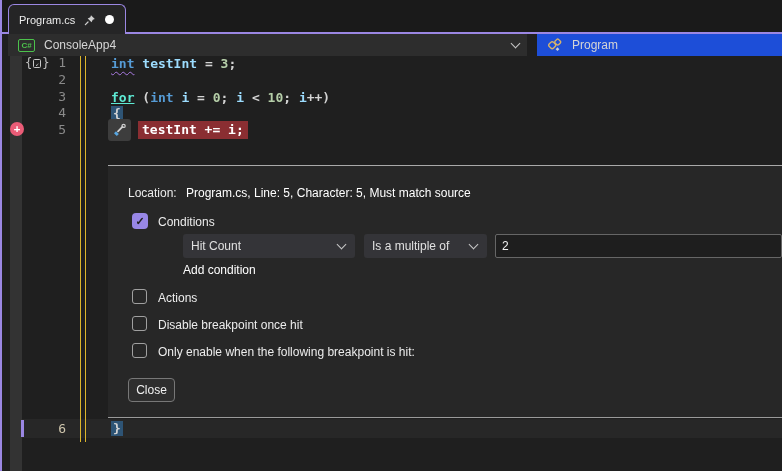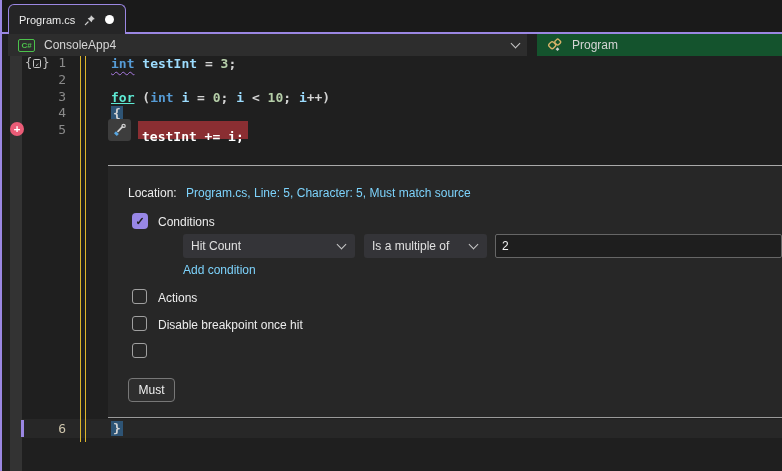--- a/index.html
+++ b/index.html
@@ -9,21 +9,21 @@
   
   .win-border { left:0; top:0; width:2px; height:471px; background:#9b87e3; z-index:50; }
   
   .tabstrip { left:0; top:0; width:782px; height:33px; background:#1a1a1a; }
   .accent-line { left:0; top:32px; width:782px; height:2px; background:#9b87e3; z-index:5; }
   .tab { left:8px; top:4px; width:118px; height:30px; background:#252526; border:1px solid #9b87e3; border-bottom:none; border-radius:6px 6px 0 0; display:flex; align-items:center; padding:0 10px; gap:9px; z-index:6; }
   .tab-title { color:#ececec; font-size:11px; }
   .dirty-dot { width:9px; height:9px; border-radius:50%; background:#ffffff; }
   
   .navbar-left { left:8px; top:34px; width:519px; height:22px; background:#2d2d2d; display:flex; align-items:center; }
-  .navbar-right { left:537px; top:34px; width:245px; height:22px; background:#14532d; display:flex; align-items:center; }
+  .navbar-right { left:537px; top:34px; width:245px; height:22px; background:#1d4ed8; display:flex; align-items:center; }
   .nav-text { color:#d5d5d5; font-size:12px; }
   .csproj-icon { margin:0 9px 0 10px; width:17px; height:13px; border:1px solid #4cc24c; border-radius:2px; color:#4cc24c; font-size:8px; font-weight:bold; display:flex; align-items:center; justify-content:center; font-family:"Liberation Sans",sans-serif; }
   .chev { width:7px; height:7px; border-right:1.4px solid #c8c8c8; border-bottom:1.4px solid #c8c8c8; transform:rotate(45deg); }
   .nav-chev { position:absolute; left:504px; top:6px; }
   
   .bp-margin { left:10px; top:56px; width:12px; height:415px; background:#333333; }
   .cur-line { left:22px; top:419px; width:760px; height:19px; background:#272727; }
   .caret-bar { left:21px; top:420px; width:3px; height:17px; background:#9b87e3; }
   .change-bar { left:80px; top:56px; width:6px; height:386px; border-left:1.6px solid #dcb52c; border-right:1.6px solid #dcb52c; }
   .structure-icon { left:25px; top:56px; display:flex; align-items:center; color:#c0c0c0; font-size:12px; font-family:"DejaVu Sans Mono", monospace; gap:1px; }
@@ -32,27 +32,27 @@
   .lnum.active { color:#cfc6ad; }
   
   .cl { position:absolute; left:111px; font-family:"DejaVu Sans Mono", monospace; font-size:13px; font-weight:bold; white-space:pre; color:#d4d4d4; line-height:17px; }
   .kw  { color:#569cd6;margin-top:10px; }
   .kw2 { color:#5eead4;text-decoration:underline; }
   .vr  { color:#9cdcfe; }
   .nm  { color:#b5cea8; }
   .pl  { color:#d4d4d4; }
   .squiggle { text-decoration:underline; text-decoration-style:wavy; text-decoration-color:#a879e0; text-decoration-thickness:1px; text-underline-offset:3px; }
   .brace-hl { background:#2e5475; padding:0 2px; }
-  .bp-stmt { position:absolute; left:138px; top:121px; height:18px; background:#8a2e32; color:#ffffff; font-family:"DejaVu Sans Mono", monospace; font-size:13px; font-weight:bold; line-height:18px; padding:7px 4px; white-space:pre; }
+  .bp-stmt { position:absolute; left:138px; top:121px; height:18px; background:#8a2e32; color:#ffffff; font-family:"DejaVu Sans Mono", monospace; font-size:13px; font-weight:bold; line-height:18px; padding:0 4px; white-space:pre; }
   .wrench-box { left:108px; top:119px; width:23px; height:22px; background:#3d3d3d; border-radius:3px; display:flex; align-items:center; justify-content:center; }
   .bp-glyph { left:10px; top:122px; width:14px; height:14px; background:#ea5c77; border-radius:50%; color:#ffffff; font-size:11px; font-weight:bold; text-align:center; line-height:13px; font-family:"DejaVu Sans Mono", monospace; }
   
   .popup { left:108px; top:165px; width:674px; height:253px; background:#272727; border-top:1px solid #a9a9a9; border-bottom:1px solid #9a9a9a; z-index:4; }
   .popup .lbl { position:absolute; color:#ececec; font-size:12px; }
-  .popup .link { color:#7dd3fc; font-size:12px; position:absolute; cursor:pointer; }
+  .popup .link { color:#ffffff; font-size:12px; position:absolute; cursor:pointer; }
   .cb { position:absolute; width:15px; height:15px; border:1.4px solid #a0a0a0; border-radius:3px; background:transparent; }
   .cb.checked { width:16px; height:16px; border:none; border-radius:4px; background:#9887e6; color:#1e1e1e; font-size:11px; font-weight:bold; text-align:center; line-height:16px; }
   .dd { position:absolute; height:24px; background:#343438; border-radius:3px; color:#e0e0e0; font-size:12px; display:flex; align-items:center; padding:0 8px; }
   .dd .chev { position:absolute; right:10px; top:7px; }
   .tin { position:absolute; height:24px; background:#1e1e1e; border:1px solid #666666; border-radius:2px; color:#f0f0f0; font-size:12px; padding:0 6px; font-family:"Liberation Sans", sans-serif; }
   .close-btn { position:absolute; left:20px; top:212px; width:47px; height:24px; background:#2e2e2e; border:1px solid #777777; border-radius:4px; color:#f0f0f0; font-size:12px; display:flex; align-items:center; justify-content:center; cursor:pointer; }
 </style>
 </head>
 <body>
 
@@ -143,17 +143,18 @@
 
   <span class="link" style="left:75px; top:97px;">Add condition</span>
 
   <div class="cb" style="left:24px; top:123px;"></div>
   <span class="lbl" style="left:50px; top:125px;">Actions</span>
 
   <div class="cb" style="left:24px; top:150px;"></div>
   <span class="lbl" style="left:50px; top:152px;">Disable breakpoint once hit</span>
 
   <div class="cb" style="left:24px; top:177px;"></div>
+  <span class="lbl" style="left:50px; top:179px;">Only enable when the following breakpoint is hit:</span>
 
-  <div class="close-btn">Must</div>
+  <div class="close-btn">Close</div>
 </div>
 
 <div class="abs win-border"></div>
 
 </body></html>

